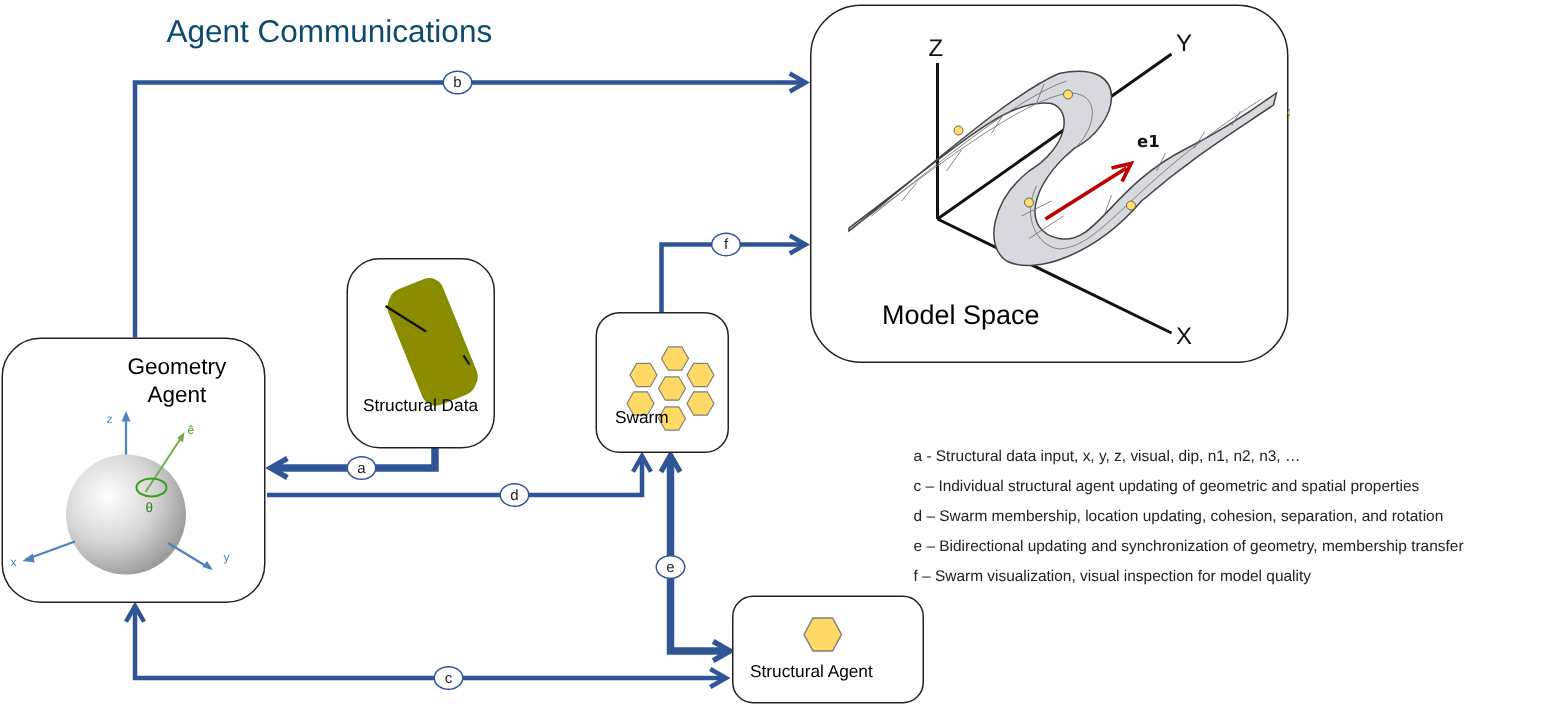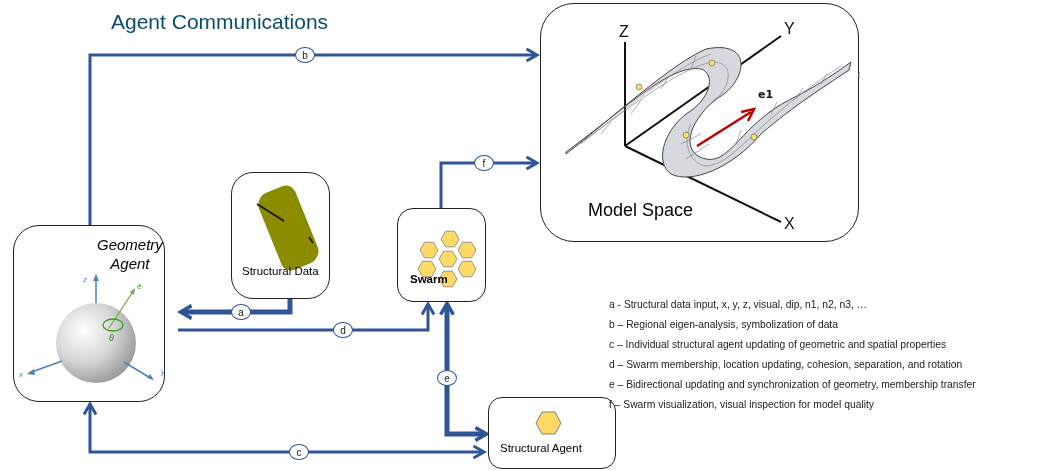--- a/index.html
+++ b/index.html
@@ -42,21 +42,21 @@
   <path d="M90,404 V452 H484" fill="none" stroke="#2f5597" stroke-width="3" marker-start="url(#arr)" marker-end="url(#arr)"></path>
 </svg>
 
 <div class="badge" style="left:295px;top:47px;">b</div>
 <div class="badge" style="left:474px;top:155px;">f</div>
 <div class="badge" style="left:231px;top:304px;">a</div>
 <div class="badge" style="left:333px;top:322px;">d</div>
 <div class="badge" style="left:437px;top:370px;">e</div>
 <div class="badge" style="left:289px;top:444px;">c</div>
 
-<div class="node" style="left:13px;top:225px;width:152px;height:177px;font-style:italic;">
+<div class="node" style="left:1px;top:225px;width:176px;height:177px;">
   <div class="node-label" style="left:83px;top:9px;font-size:15px;text-align:center;line-height:19px;">
     <div>Geometry</div>
     <div>Agent</div>
   </div>
   <svg width="176" height="177" style="position:absolute;left:0;top:0;">
     <defs>
       <radialGradient id="sph" cx="0.35" cy="0.35" r="0.7">
         <stop offset="0" stop-color="#ffffff"></stop>
         <stop offset="0.55" stop-color="#d6d6d6"></stop>
         <stop offset="1" stop-color="#9a9a9a"></stop>
@@ -85,21 +85,21 @@
     <g transform="rotate(-22 56 54)">
       <rect x="38" y="14" width="38" height="80" rx="10" fill="#7f8f00"></rect>
       <rect x="36" y="16" width="38" height="80" rx="10" fill="#8c8c00"></rect>
     </g>
     <line x1="25" y1="31" x2="52" y2="48" stroke="#111" stroke-width="1.5"></line>
     <line x1="77" y1="64" x2="81" y2="70" stroke="#111" stroke-width="1.5"></line>
   </svg>
   <div class="node-label" style="left:10px;top:92px;font-size:11.5px;">Structural Data</div>
 </div>
 
-<div class="node" style="left:397px;top:208px;width:89px;height:94px;border-radius:16px;font-weight:bold;">
+<div class="node" style="left:397px;top:208px;width:89px;height:94px;border-radius:16px;">
   <svg width="89" height="94" style="position:absolute;left:0;top:0;">
       <polygon points="61.0,30.0 56.5,37.8 47.5,37.8 43.0,30.0 47.5,22.2 56.5,22.2" fill="#ffd966" stroke="#7f7f7f" stroke-width="0.8"></polygon>
       <polygon points="40.0,41.0 35.5,48.8 26.5,48.8 22.0,41.0 26.5,33.2 35.5,33.2" fill="#ffd966" stroke="#7f7f7f" stroke-width="0.8"></polygon>
       <polygon points="78.0,41.0 73.5,48.8 64.5,48.8 60.0,41.0 64.5,33.2 73.5,33.2" fill="#ffd966" stroke="#7f7f7f" stroke-width="0.8"></polygon>
       <polygon points="59.0,50.0 54.5,57.8 45.5,57.8 41.0,50.0 45.5,42.2 54.5,42.2" fill="#ffd966" stroke="#7f7f7f" stroke-width="0.8"></polygon>
       <polygon points="38.0,60.0 33.5,67.8 24.5,67.8 20.0,60.0 24.5,52.2 33.5,52.2" fill="#ffd966" stroke="#7f7f7f" stroke-width="0.8"></polygon>
       <polygon points="78.0,60.0 73.5,67.8 64.5,67.8 60.0,60.0 64.5,52.2 73.5,52.2" fill="#ffd966" stroke="#7f7f7f" stroke-width="0.8"></polygon>
       <polygon points="59.0,70.0 54.5,77.8 45.5,77.8 41.0,70.0 45.5,62.2 54.5,62.2" fill="#ffd966" stroke="#7f7f7f" stroke-width="0.8"></polygon>
     </svg>
   <div class="node-label" style="left:12px;top:64px;font-size:11.5px;">Swarm</div>
@@ -142,18 +142,17 @@
 
 <div class="node" style="left:488px;top:397px;width:128px;height:72px;border-radius:14px;">
   <svg width="118" height="72" style="position:absolute;left:0;top:0;">
     <polygon points="47,25 53,14 66,14 72,25 66,36 53,36" fill="#ffd966" stroke="#7f7f7f" stroke-width="1"></polygon>
   </svg>
   <div class="node-label" style="left:11px;top:44px;font-size:11.5px;">Structural Agent</div>
 </div>
 
 <div class="legend">
   <div>a - Structural data input, x, y, z, visual, dip, n1, n2, n3, …</div>
-  <div>b – Regional eigen-analysis, symbolization of data</div>
   <div>c – Individual structural agent updating of geometric and spatial properties</div>
   <div>d – Swarm membership, location updating, cohesion, separation, and rotation</div>
   <div>e – Bidirectional updating and synchronization of geometry, membership transfer</div>
   <div>f – Swarm visualization, visual inspection for model quality</div>
 </div>
 
 </body></html>

